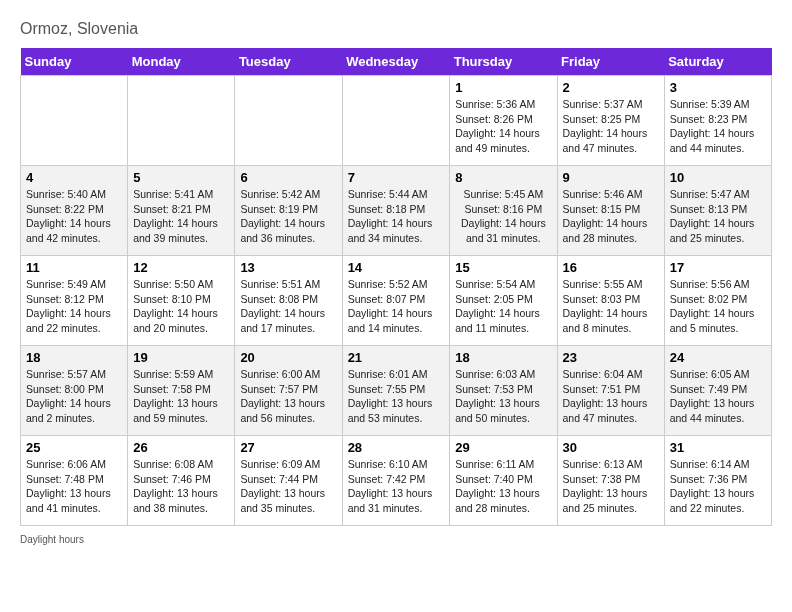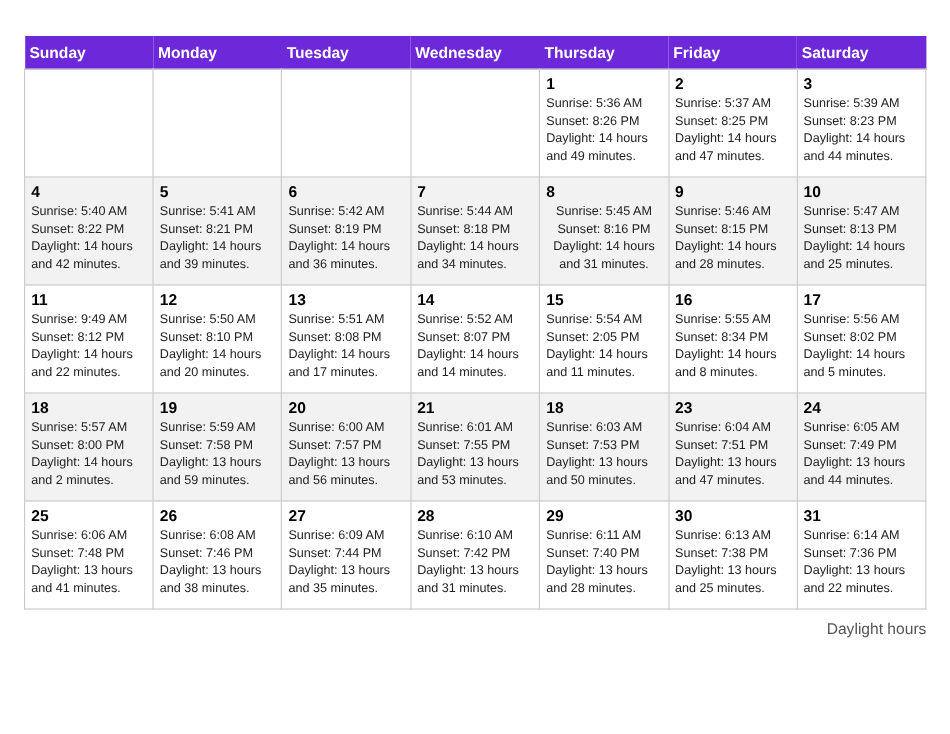--- a/index.html
+++ b/index.html
@@ -77,30 +77,31 @@
       margin-bottom: 2px;
     }
     .day-info {
       font-size: 10.5px;
       line-height: 1.4;
       color: #222;
     }
     .empty { background: #fff !important; }
     .footer-note {
       margin-top: 8px;
-      font-size: 13px;
+      font-size: 10px;
       color: #555;
-      text-align: right;
+      text-align: left;
     }
   </style>
 </head>
 <body>
 
 <div class="header">
   <div class="title-block">
+    <div class="location">Ormoz, Slovenia</div>
   </div>
 </div>
 
 <table>
   <thead>
     <tr id="dow-header">
         <th>Sunday</th>
         <th>Monday</th>
         <th>Tuesday</th>
         <th>Wednesday</th>
@@ -184,21 +185,21 @@
           <span class="day-num">10</span>
           <div class="day-info" style="white-space: pre-line;">Sunrise: 5:47 AM
 Sunset: 8:13 PM
 Daylight: 14 hours
 and 25 minutes.</div>
         </td>
       </tr>
       <tr>
         <td>
           <span class="day-num">11</span>
-          <div class="day-info" style="white-space: pre-line;">Sunrise: 9:49 AM
+          <div class="day-info" style="white-space: pre-line;">Sunrise: 5:49 AM
 Sunset: 8:12 PM
 Daylight: 14 hours
 and 22 minutes.</div>
         </td>
         <td>
           <span class="day-num">12</span>
           <div class="day-info" style="white-space: pre-line;">Sunrise: 5:50 AM
 Sunset: 8:10 PM
 Daylight: 14 hours
 and 20 minutes.</div>
@@ -220,21 +221,21 @@
         <td>
           <span class="day-num">15</span>
           <div class="day-info" style="white-space: pre-line;">Sunrise: 5:54 AM
 Sunset: 2:05 PM
 Daylight: 14 hours
 and 11 minutes.</div>
         </td>
         <td>
           <span class="day-num">16</span>
           <div class="day-info" style="white-space: pre-line;">Sunrise: 5:55 AM
-Sunset: 8:34 PM
+Sunset: 8:03 PM
 Daylight: 14 hours
 and 8 minutes.</div>
         </td>
         <td>
           <span class="day-num">17</span>
           <div class="day-info" style="white-space: pre-line;">Sunrise: 5:56 AM
 Sunset: 8:02 PM
 Daylight: 14 hours
 and 5 minutes.</div>
         </td>

